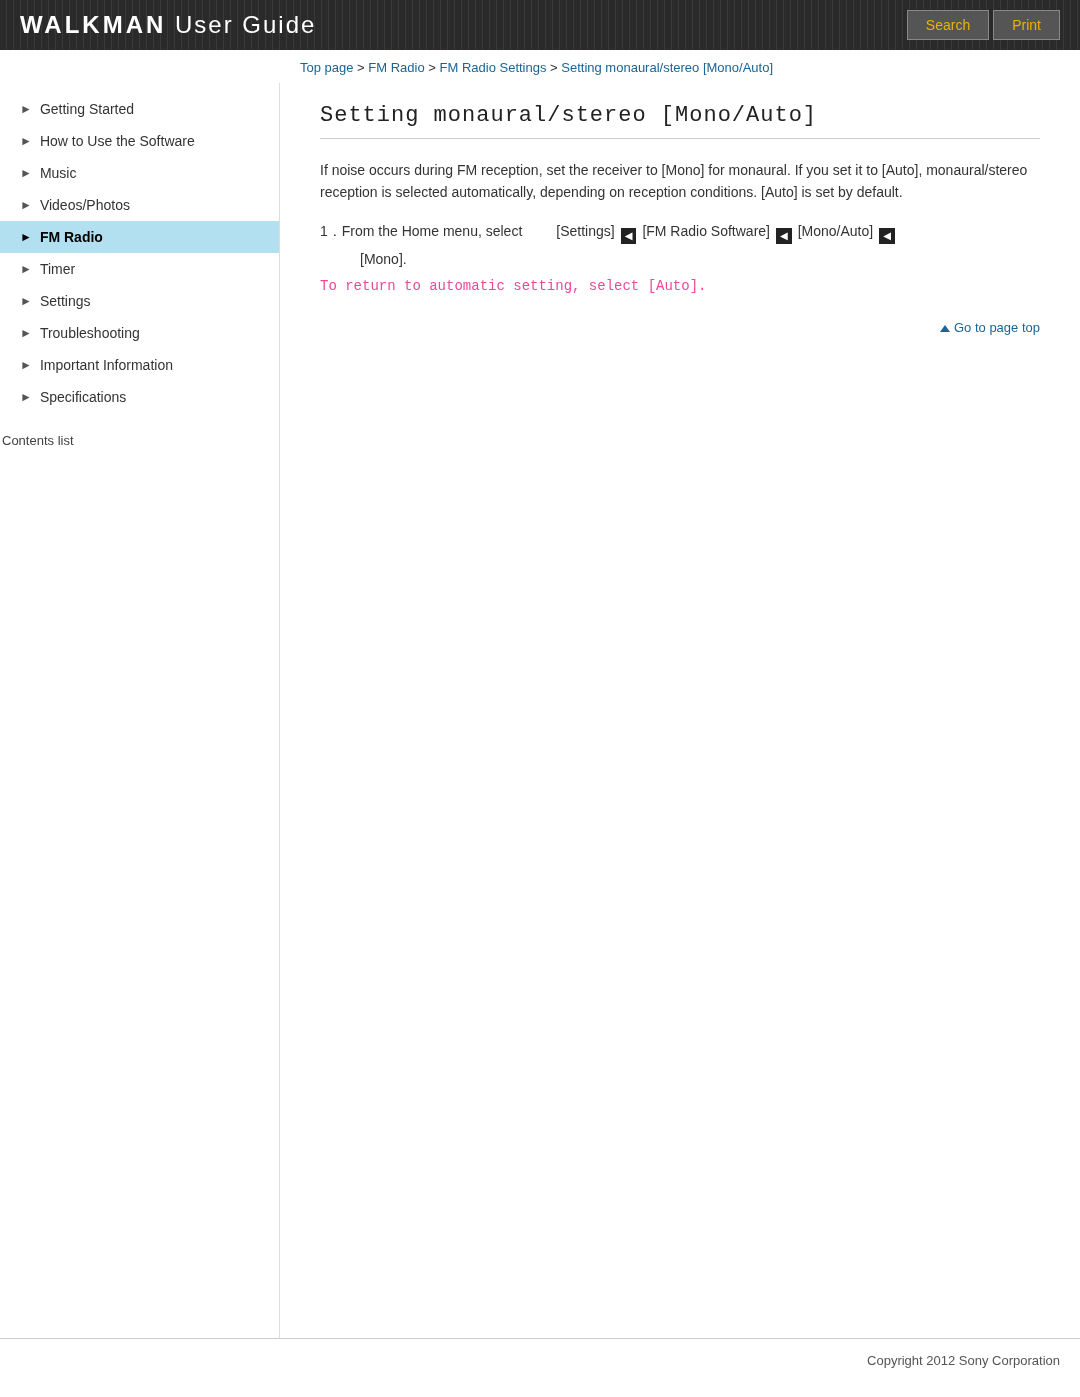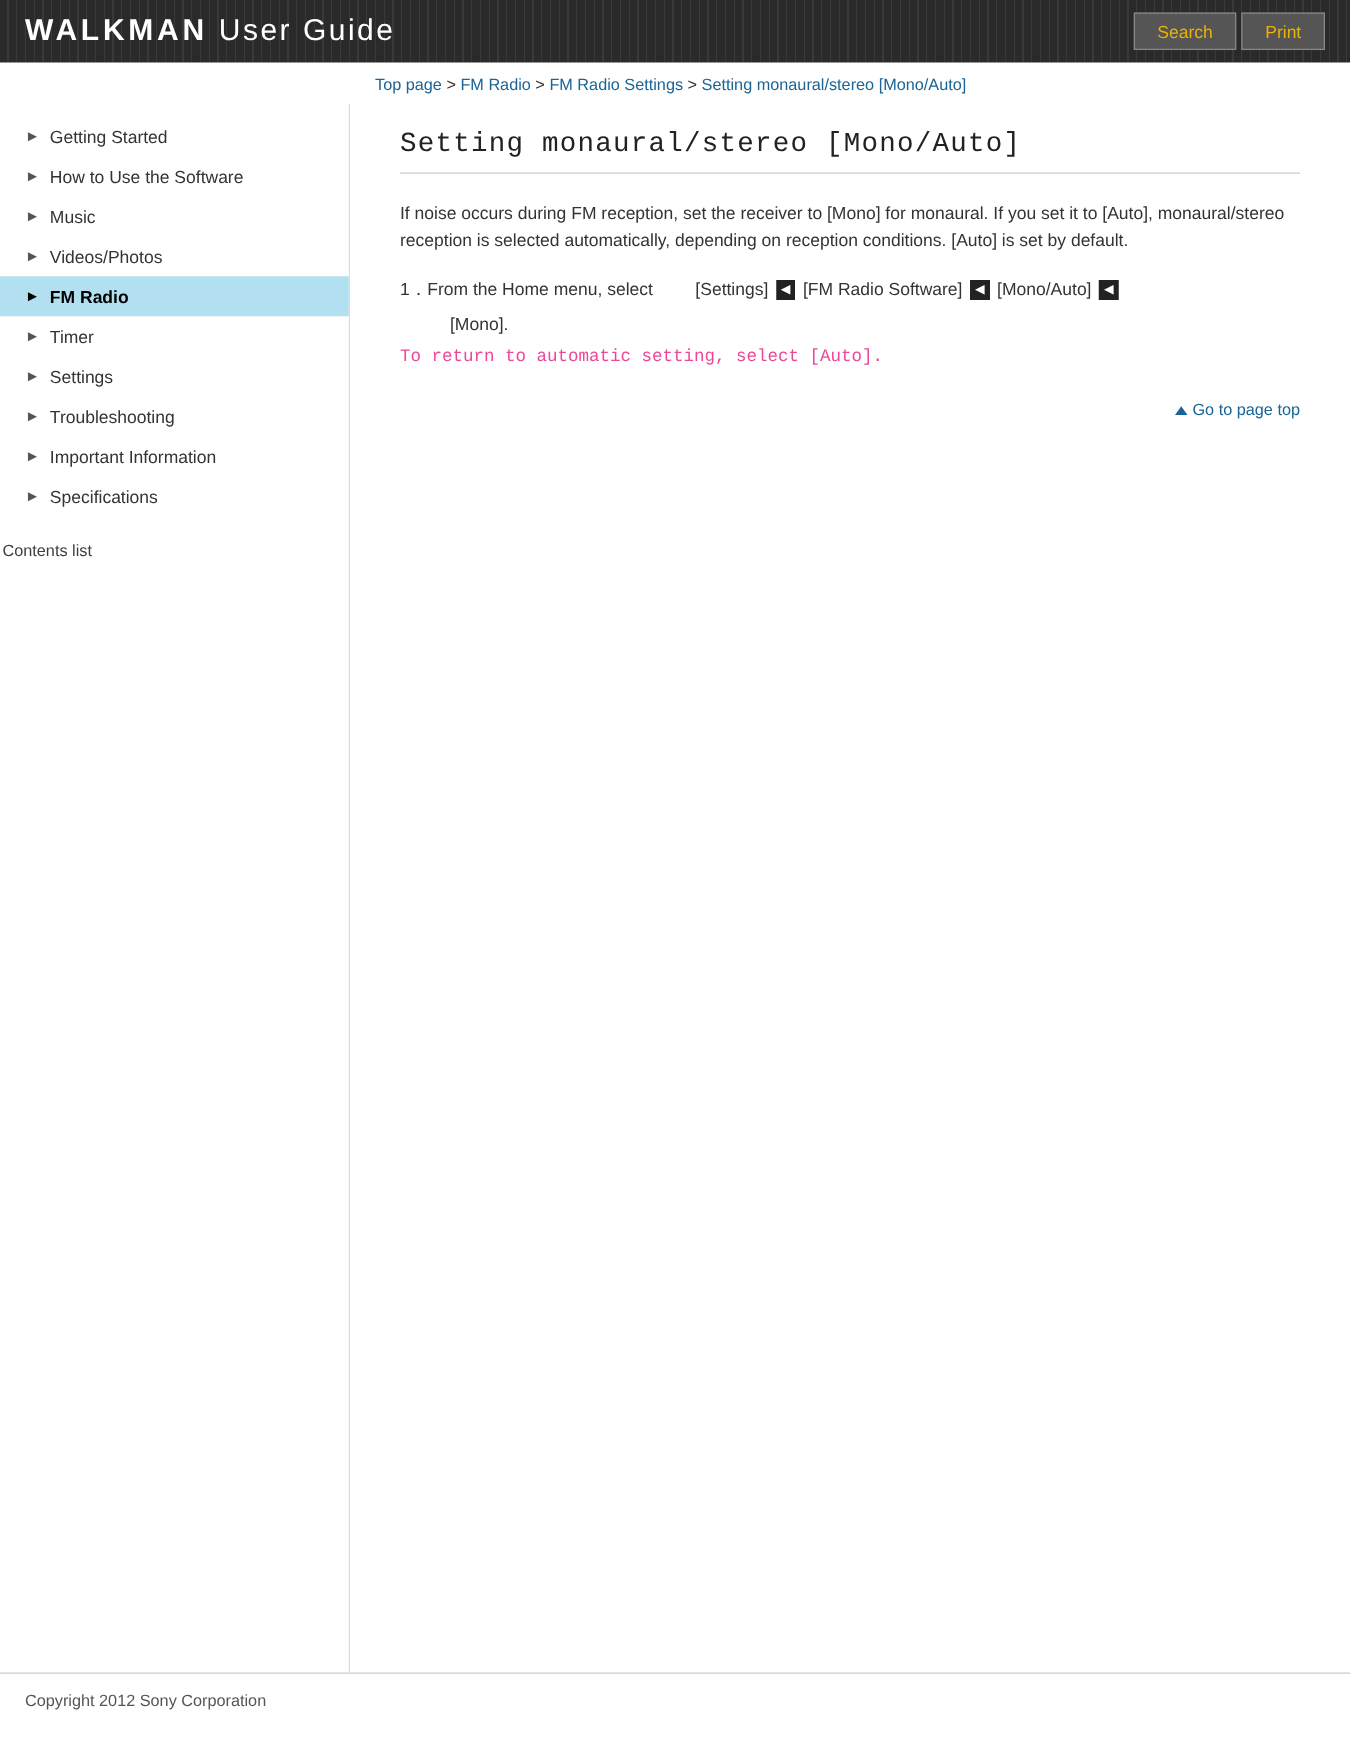--- a/index.html
+++ b/index.html
@@ -130,21 +130,21 @@
       margin-bottom: 16px;
       color: #333;
     }
     .step-container {
       margin-top: 16px;
       font-size: 14px;
       line-height: 1.7;
     }
     .step-line {
       display: flex;
-      align-items: center;
+      align-items: flex-end;
       flex-wrap: wrap;
       gap: 4px;
       margin-bottom: 4px;
     }
     .nav-arrow {
       display: inline-block;
       background: #222;
       color: #fff;
       font-size: 10px;
       padding: 1px 4px;
@@ -174,21 +174,21 @@
       border-right: 5px solid transparent;
       border-bottom: 7px solid #1a6496;
       margin-right: 4px;
       vertical-align: middle;
     }
 
     
     .footer {
       border-top: 1px solid #ccc;
       padding: 14px 20px;
-      text-align: left;
+      text-align: right;
       font-size: 13px;
       color: #555;
       margin-top: auto;
     }
     .page-number {
       text-align: center;
       padding: 20px;
       font-size: 13px;
       color: #555;
     }

